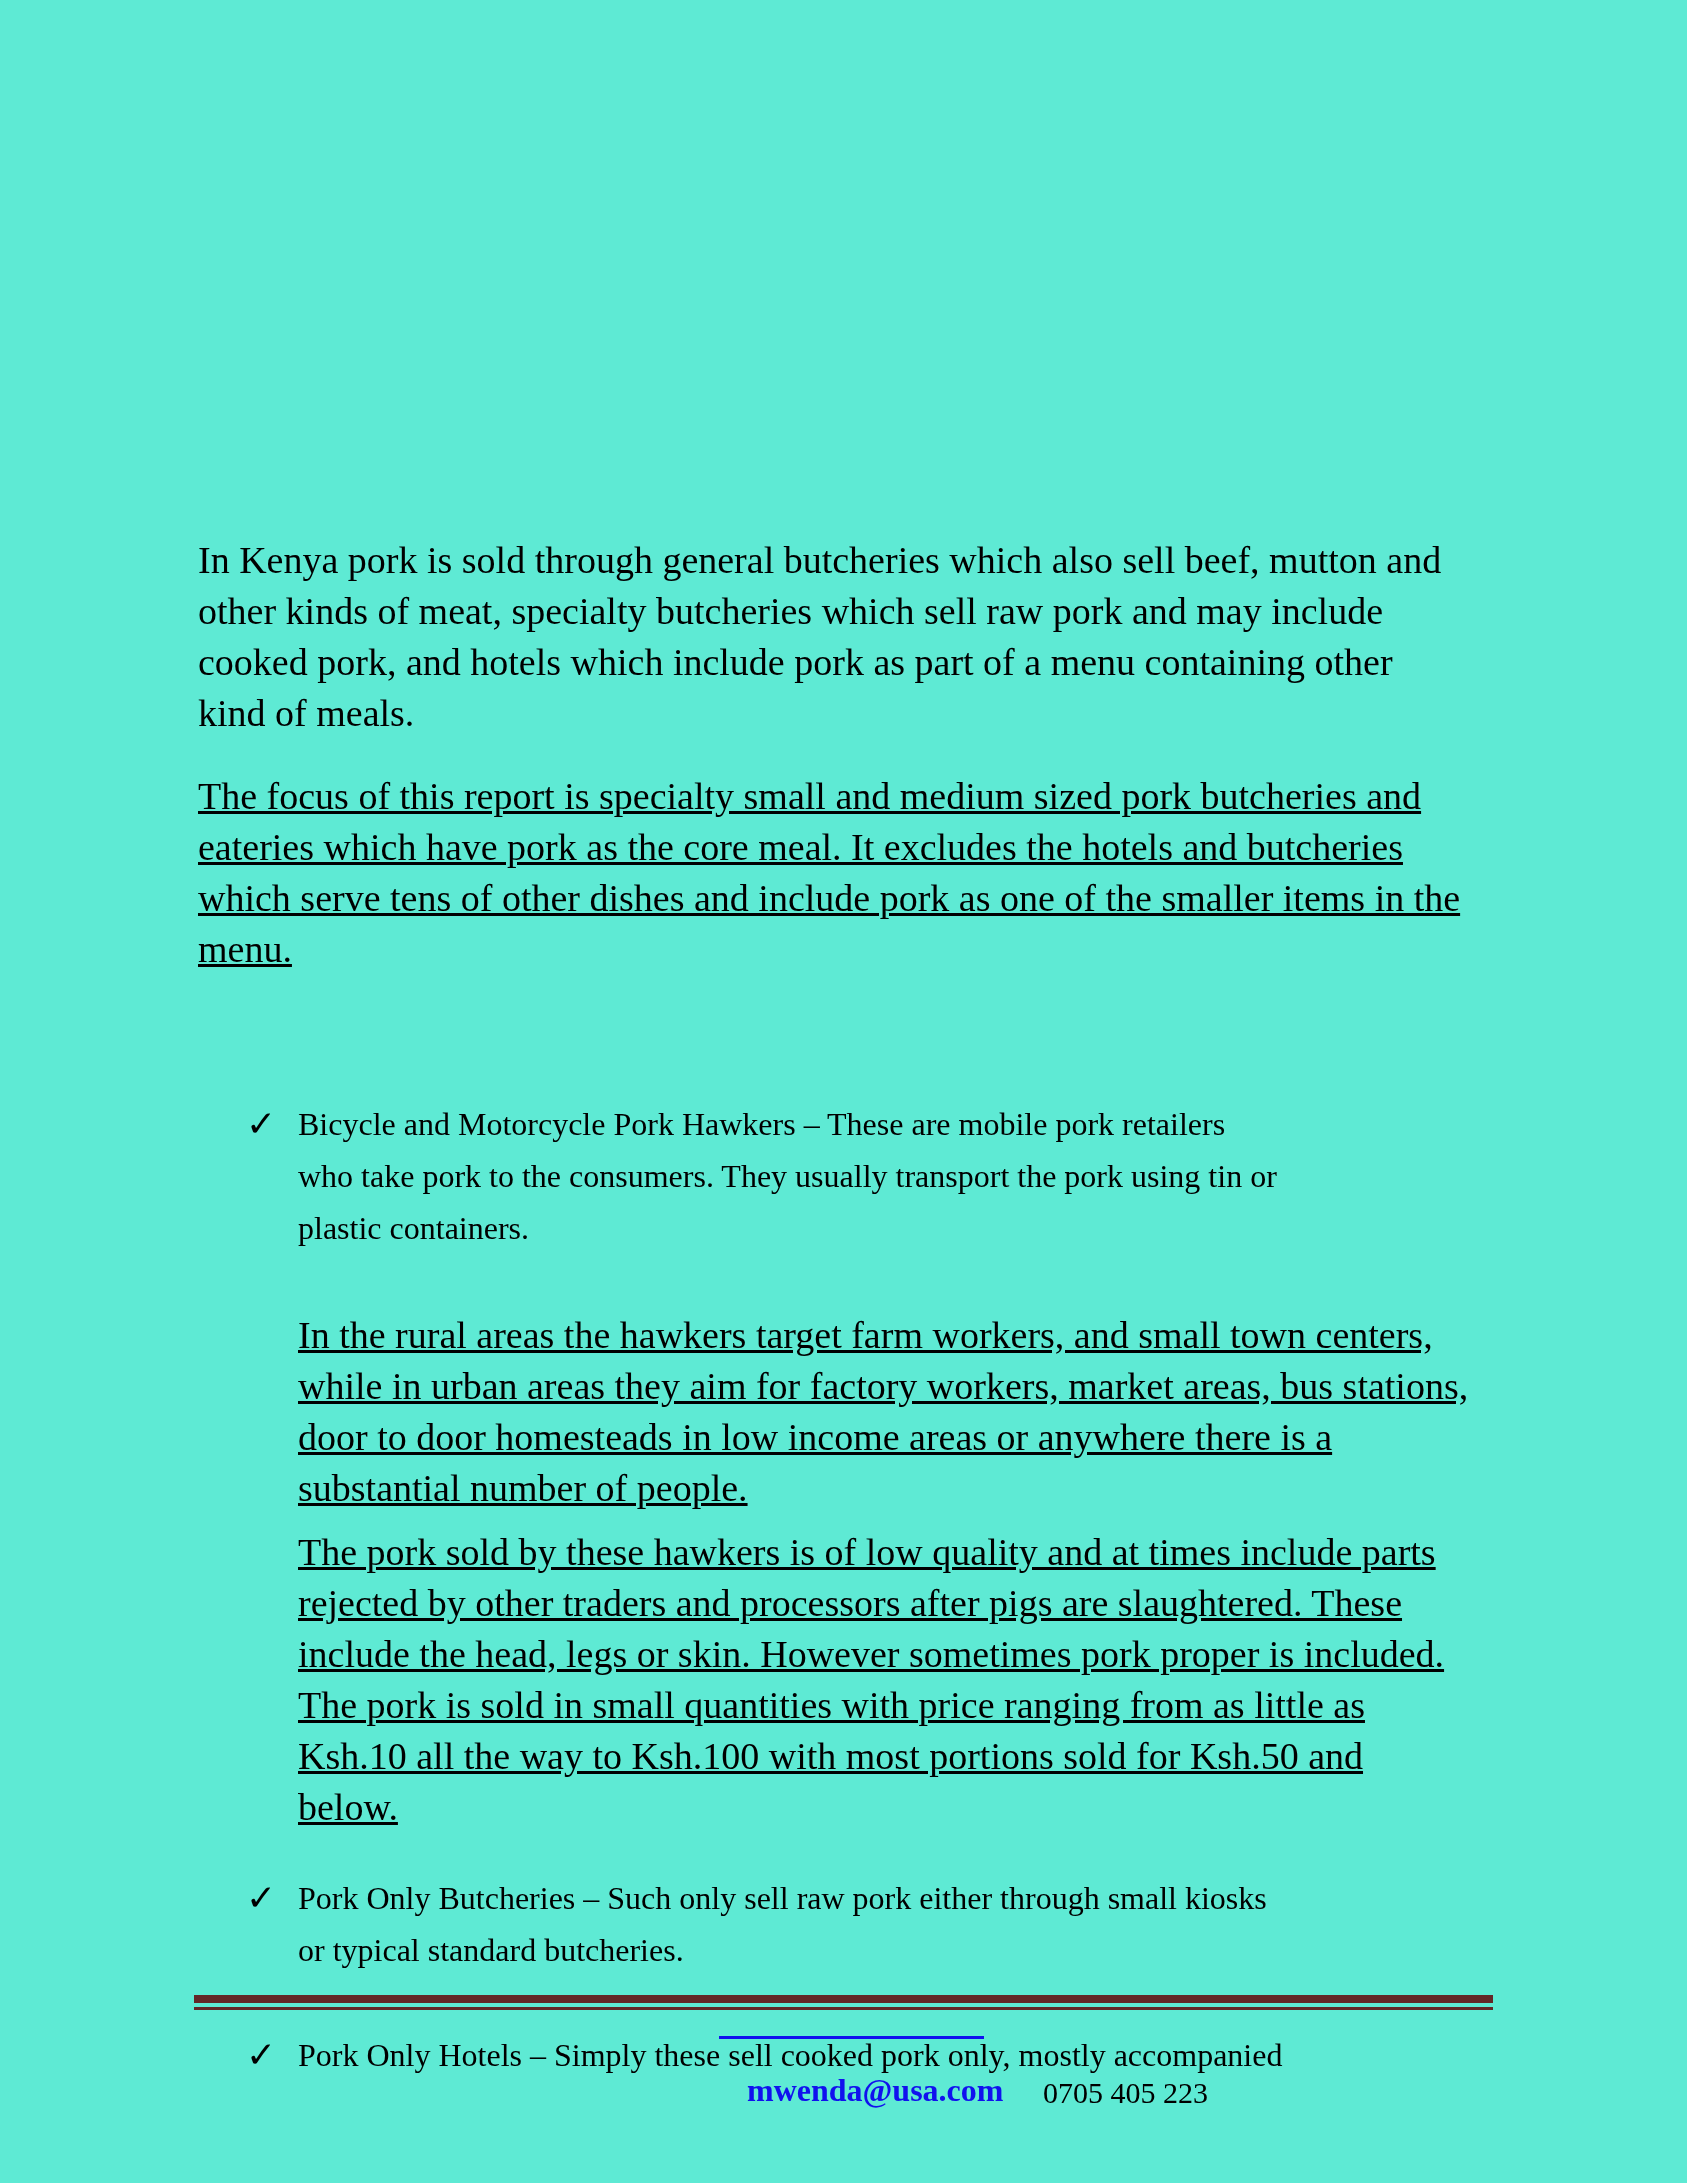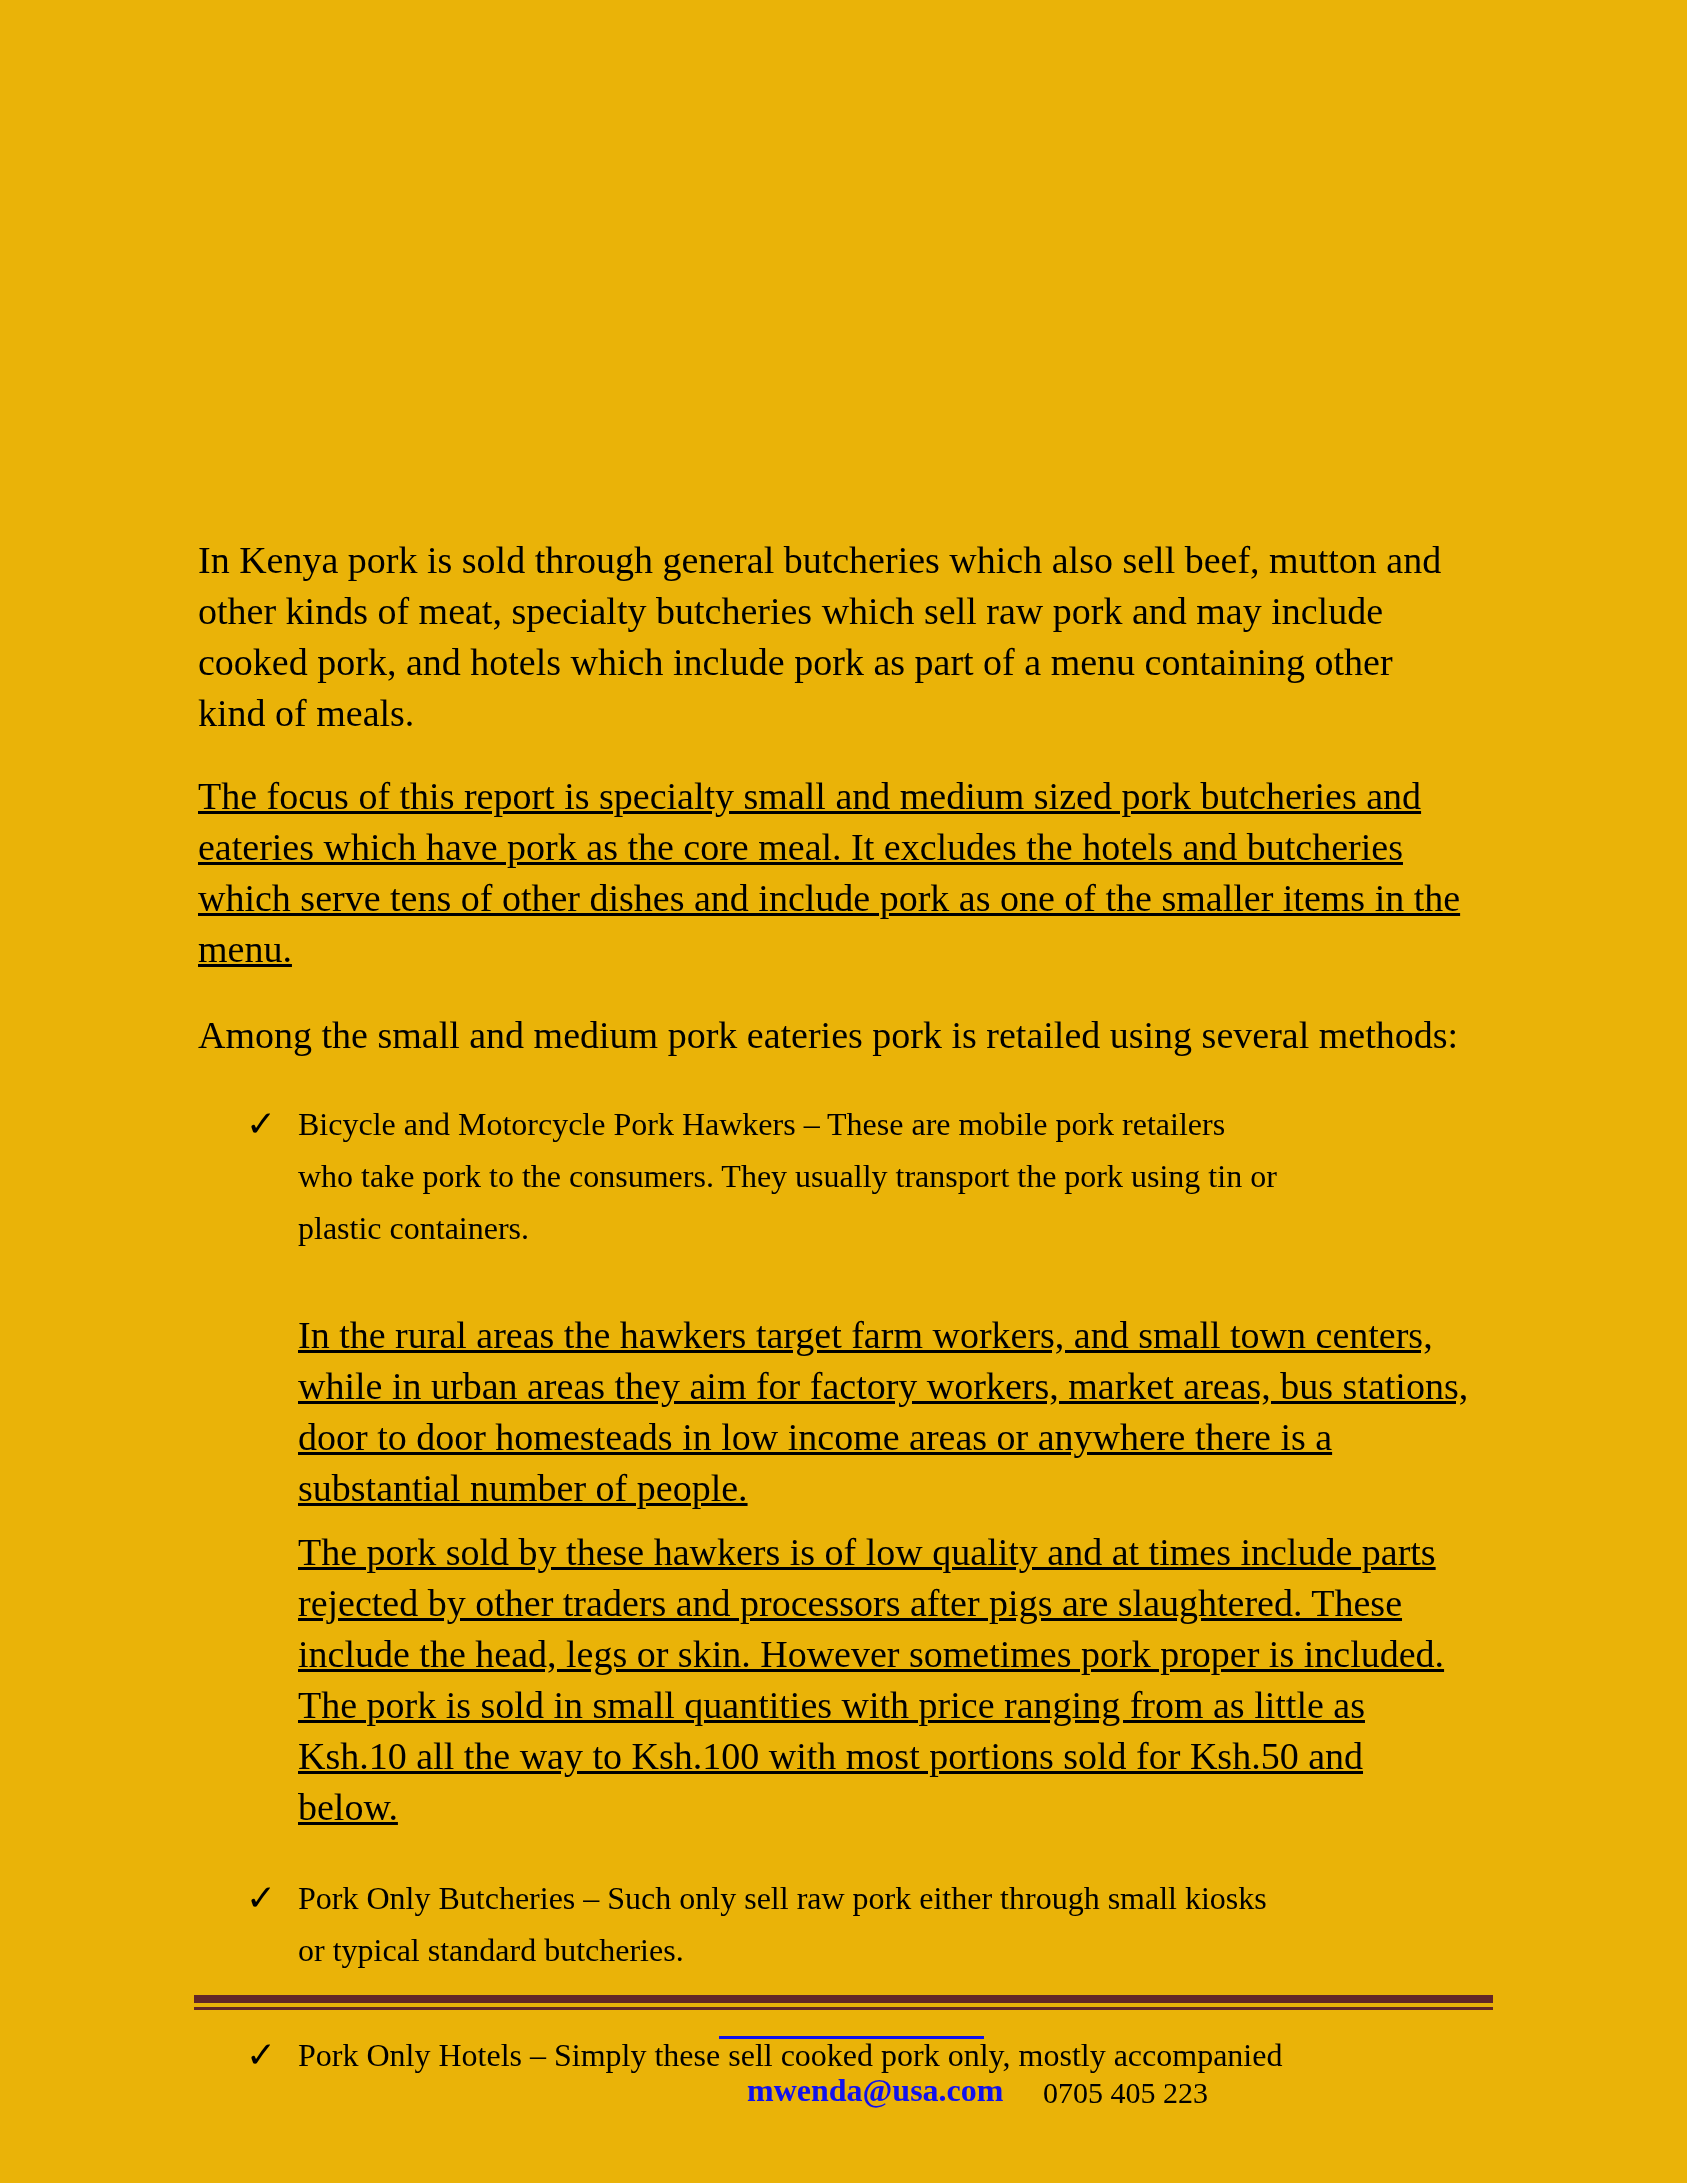--- a/index.html
+++ b/index.html
@@ -4,21 +4,21 @@
 <style>
   html, body {
     margin: 0;
     padding: 0;
     background: #ffffff;
   }
   .page {
     position: relative;
     width: 1687px;
     height: 2183px;
-    background: #eab308;
+    background: #5eead4;
     font-family: "Liberation Serif", serif;
     color: #000000;
     overflow: hidden;
   }
   .body-text {
     position: absolute;
     font-size: 38px;
     line-height: 51px;
     white-space: pre-line;
     width: 1323px;
@@ -104,21 +104,20 @@
   <div class="body-text" style="left:198px; top:535px;">In Kenya pork is sold through general butcheries which also sell beef, mutton and
 other kinds of meat, specialty butcheries which sell raw pork and may include
 cooked pork, and hotels which include pork as part of a menu containing other
 kind of meals.</div>
 
   <div class="body-text" style="left:198px; top:771px;text-decoration:underline;">The focus of this report is specialty small and medium sized pork butcheries and
 eateries which have pork as the core meal. It excludes the hotels and butcheries
 which serve tens of other dishes and include pork as one of the smaller items in the
 menu.</div>
 
-  <div class="body-text" style="left:198px; top:1010px;">Among the small and medium pork eateries pork is retailed using several methods:</div>
 
   <div class="bullet-item" style="left:246px; top:1098px;">
     <span class="bullet-marker">✓</span>
     <div class="bullet-text">Bicycle and Motorcycle Pork Hawkers – These are mobile pork retailers
 who take pork to the consumers. They usually transport the pork using tin or
 plastic containers.</div>
   </div>
 
   <div class="body-text indented" style="left:298px; top:1310px;">In the rural areas the hawkers target farm workers, and small town centers,
 while in urban areas they aim for factory workers, market areas, bus stations,

